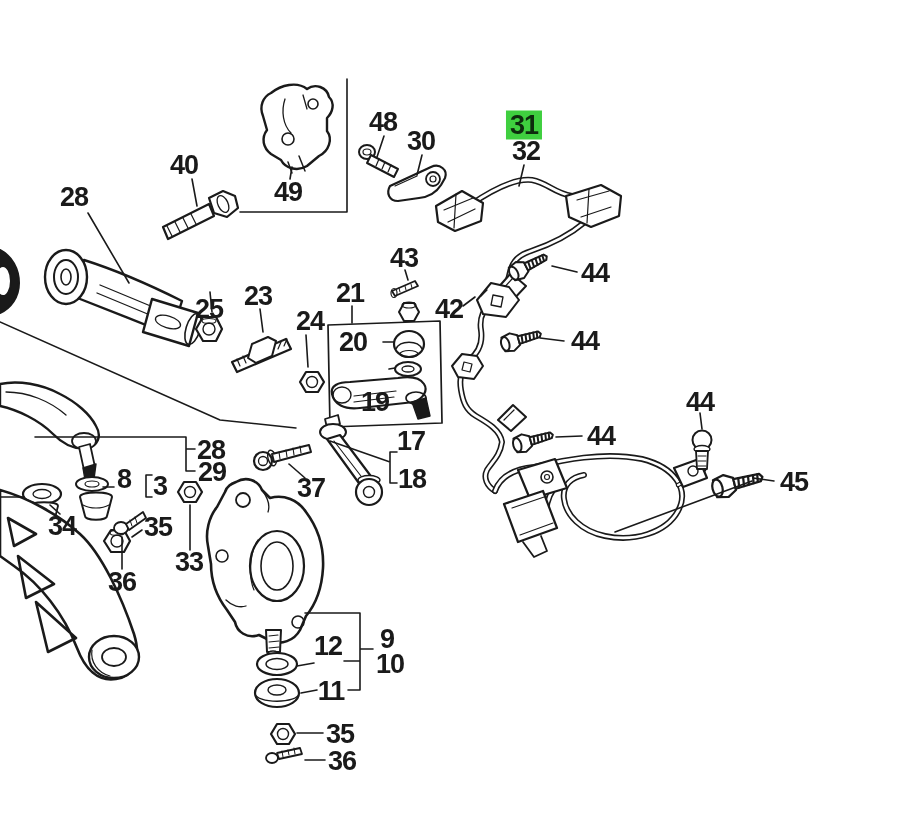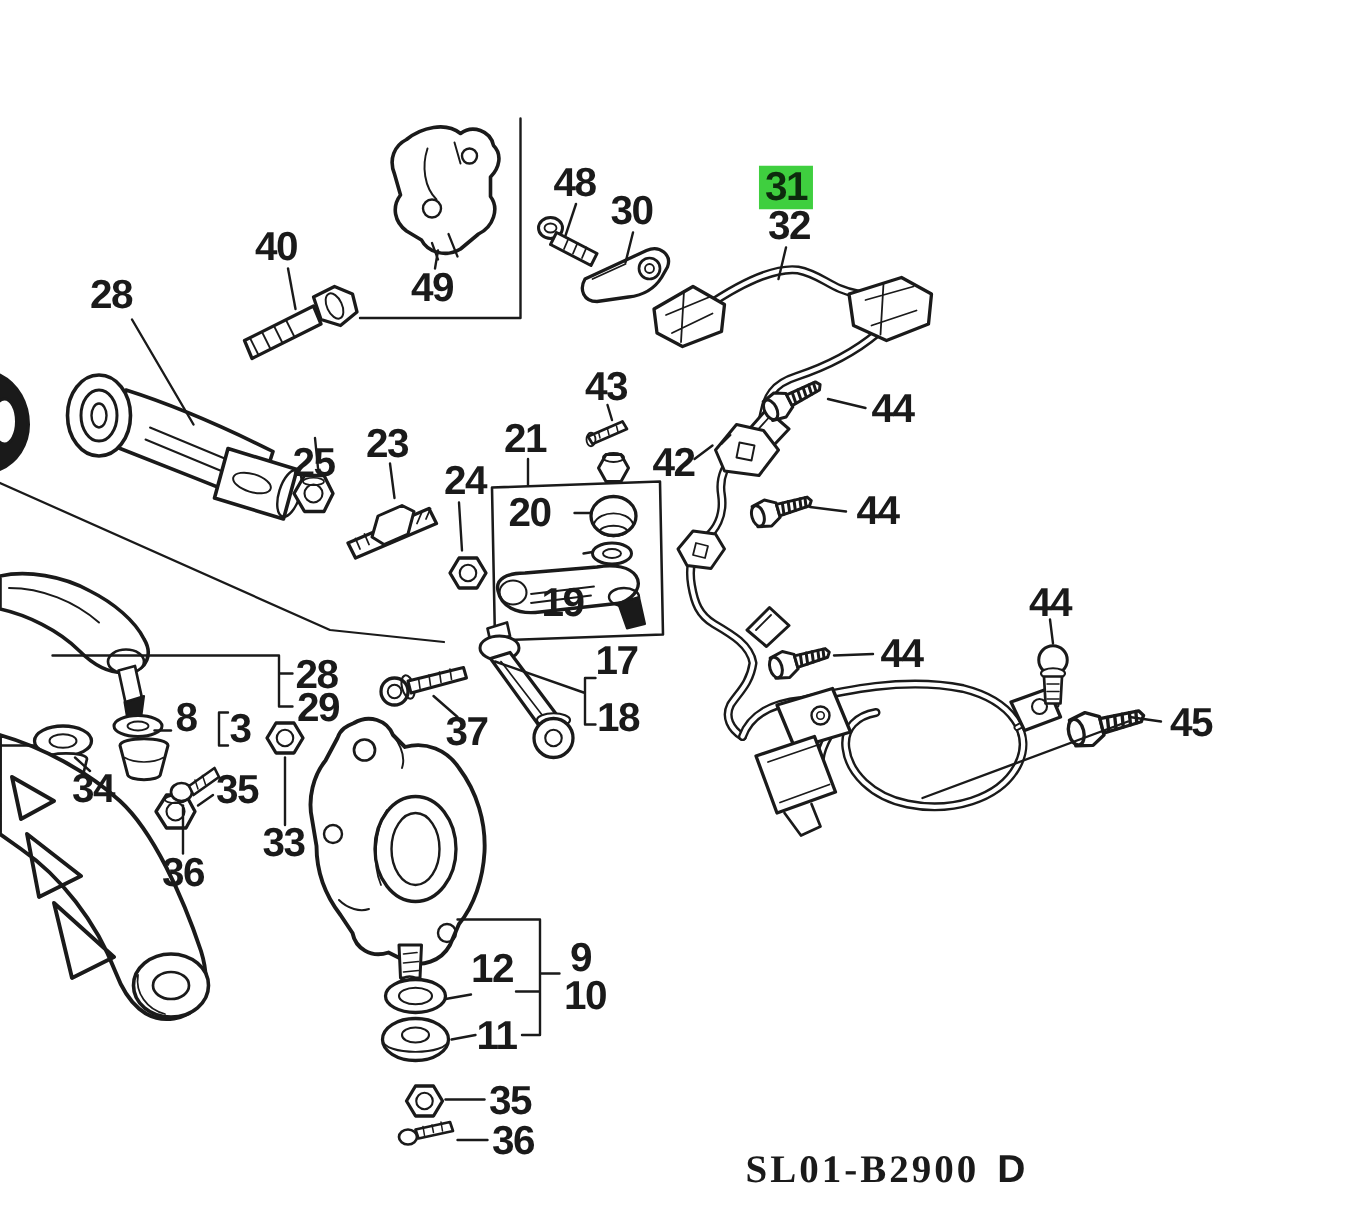--- a/index.html
+++ b/index.html
@@ -353,16 +353,13 @@
       <span class="plabel" style="left: 189px; top: 562px;">33</span>
       <span class="plabel" style="left: 122px; top: 582px;">36</span>
       <span class="plabel" style="left: 387px; top: 639px;">9</span>
       <span class="plabel" style="left: 390px; top: 664px;">10</span>
       <span class="plabel" style="left: 328px; top: 646px;">12</span>
       <span class="plabel" style="left: 331px; top: 691px;">11</span>
       <span class="plabel" style="left: 340px; top: 734px;">35</span>
       <span class="plabel" style="left: 342px; top: 761px;">36</span>
     </div>
 
-<div class="code">
-  <span>SL01-B2900</span><span class="suffix">D</span>
 </div>
-</div>
 
 </body></html>

